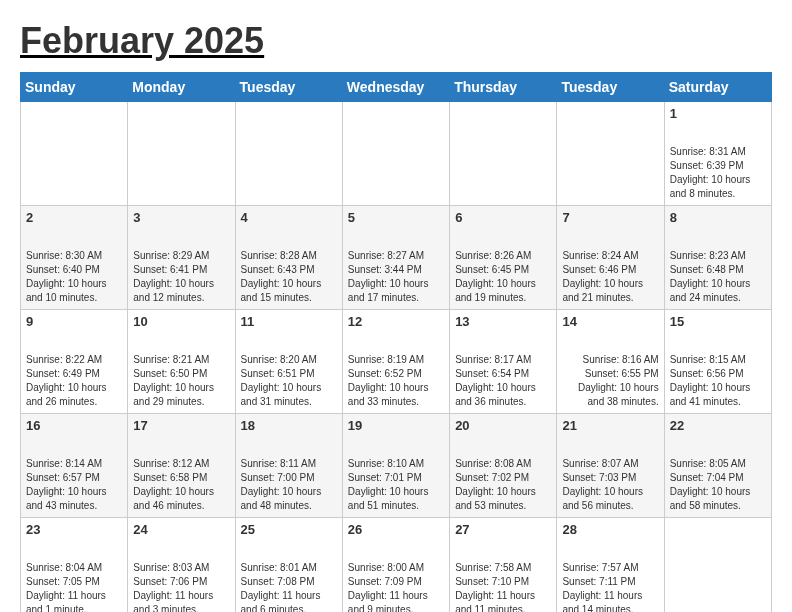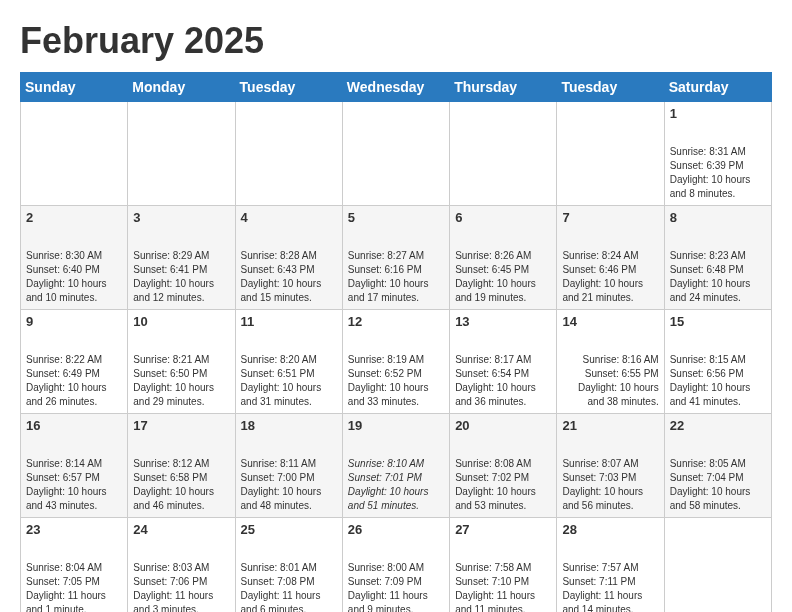--- a/index.html
+++ b/index.html
@@ -29,20 +29,21 @@
     .logo-text span {
       color: #1a6ab5;
     }
     .logo-icon {
       width: 20px;
       height: 20px;
       margin-left: 2px;
     }
     .title-block {
       text-align: right;
+      text-decoration: underline;
     }
     .month-title {
       font-size: 36px;
       font-weight: bold;
       color: #333;
     }
     .subtitle {
       font-size: 16px;
       color: #555;
     }
@@ -140,21 +141,21 @@
         </td>
         <td>
           <span class="day-number">4</span>
           <div class="day-info" style="white-space: pre-line;">Sunrise: 8:28 AM
 Sunset: 6:43 PM
 Daylight: 10 hours and 15 minutes.</div>
         </td>
         <td>
           <span class="day-number">5</span>
           <div class="day-info" style="white-space: pre-line;">Sunrise: 8:27 AM
-Sunset: 6:16 PM
+Sunset: 3:44 PM
 Daylight: 10 hours and 17 minutes.</div>
         </td>
         <td>
           <span class="day-number">6</span>
           <div class="day-info" style="white-space: pre-line;">Sunrise: 8:26 AM
 Sunset: 6:45 PM
 Daylight: 10 hours and 19 minutes.</div>
         </td>
         <td>
           <span class="day-number">7</span>
@@ -227,21 +228,21 @@
 Daylight: 10 hours and 46 minutes.</div>
         </td>
         <td>
           <span class="day-number">18</span>
           <div class="day-info" style="white-space: pre-line;">Sunrise: 8:11 AM
 Sunset: 7:00 PM
 Daylight: 10 hours and 48 minutes.</div>
         </td>
         <td>
           <span class="day-number">19</span>
-          <div class="day-info" style="white-space: pre-line; font-style: italic;">Sunrise: 8:10 AM
+          <div class="day-info" style="white-space: pre-line;">Sunrise: 8:10 AM
 Sunset: 7:01 PM
 Daylight: 10 hours and 51 minutes.</div>
         </td>
         <td>
           <span class="day-number">20</span>
           <div class="day-info" style="white-space: pre-line;">Sunrise: 8:08 AM
 Sunset: 7:02 PM
 Daylight: 10 hours and 53 minutes.</div>
         </td>
         <td>

